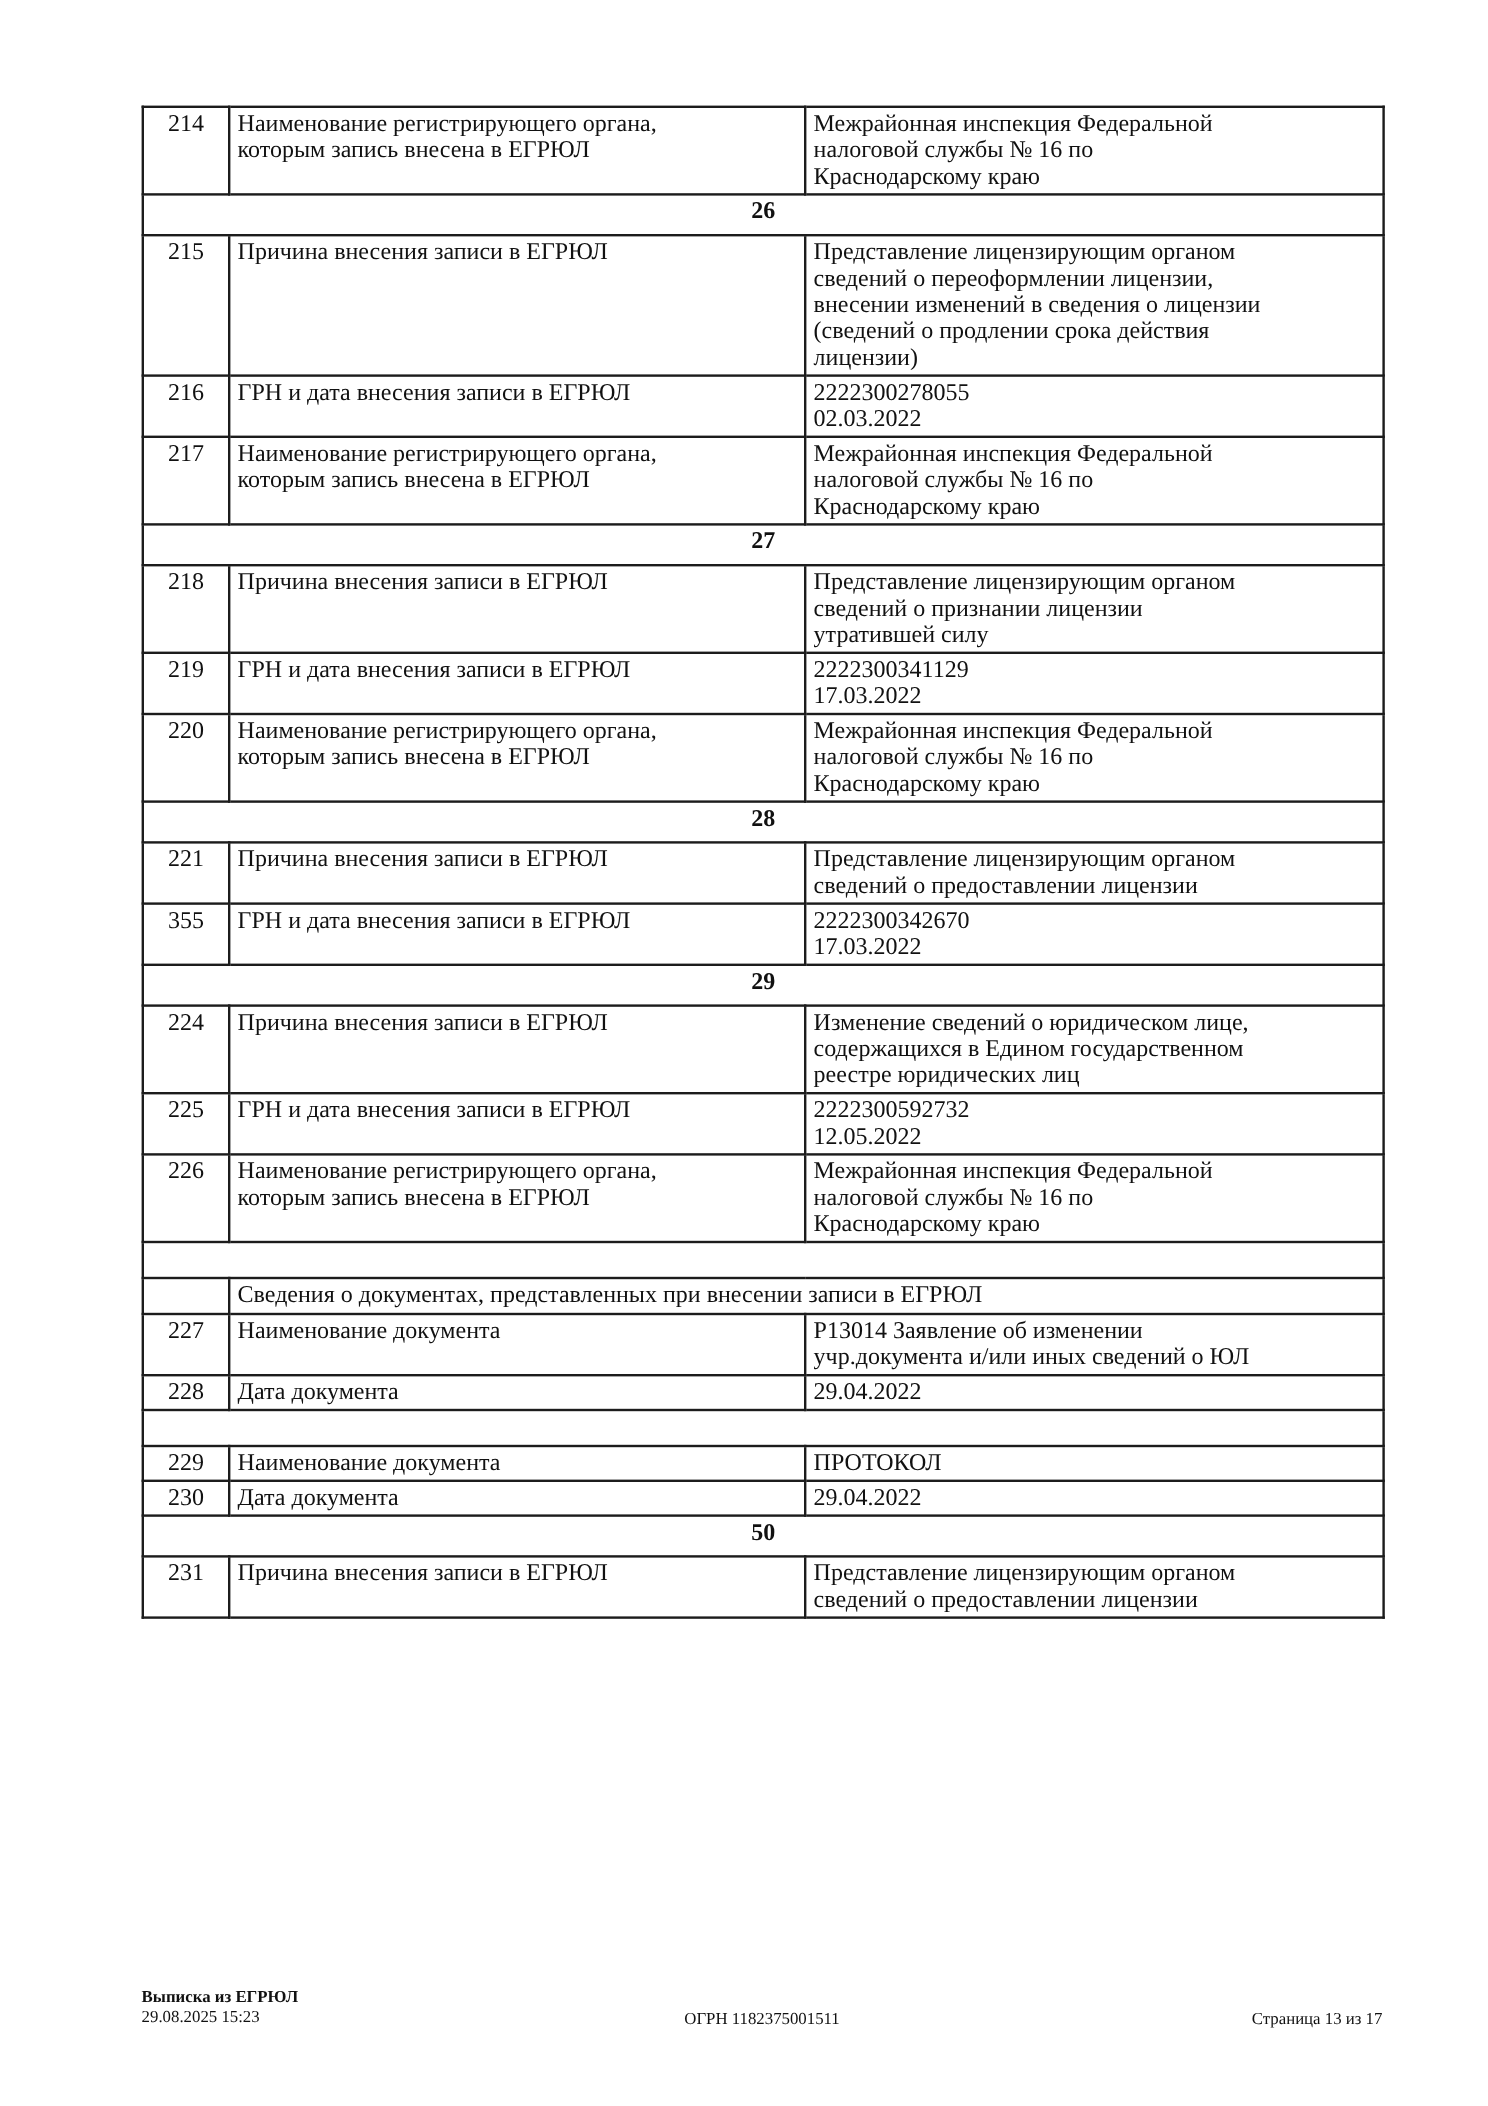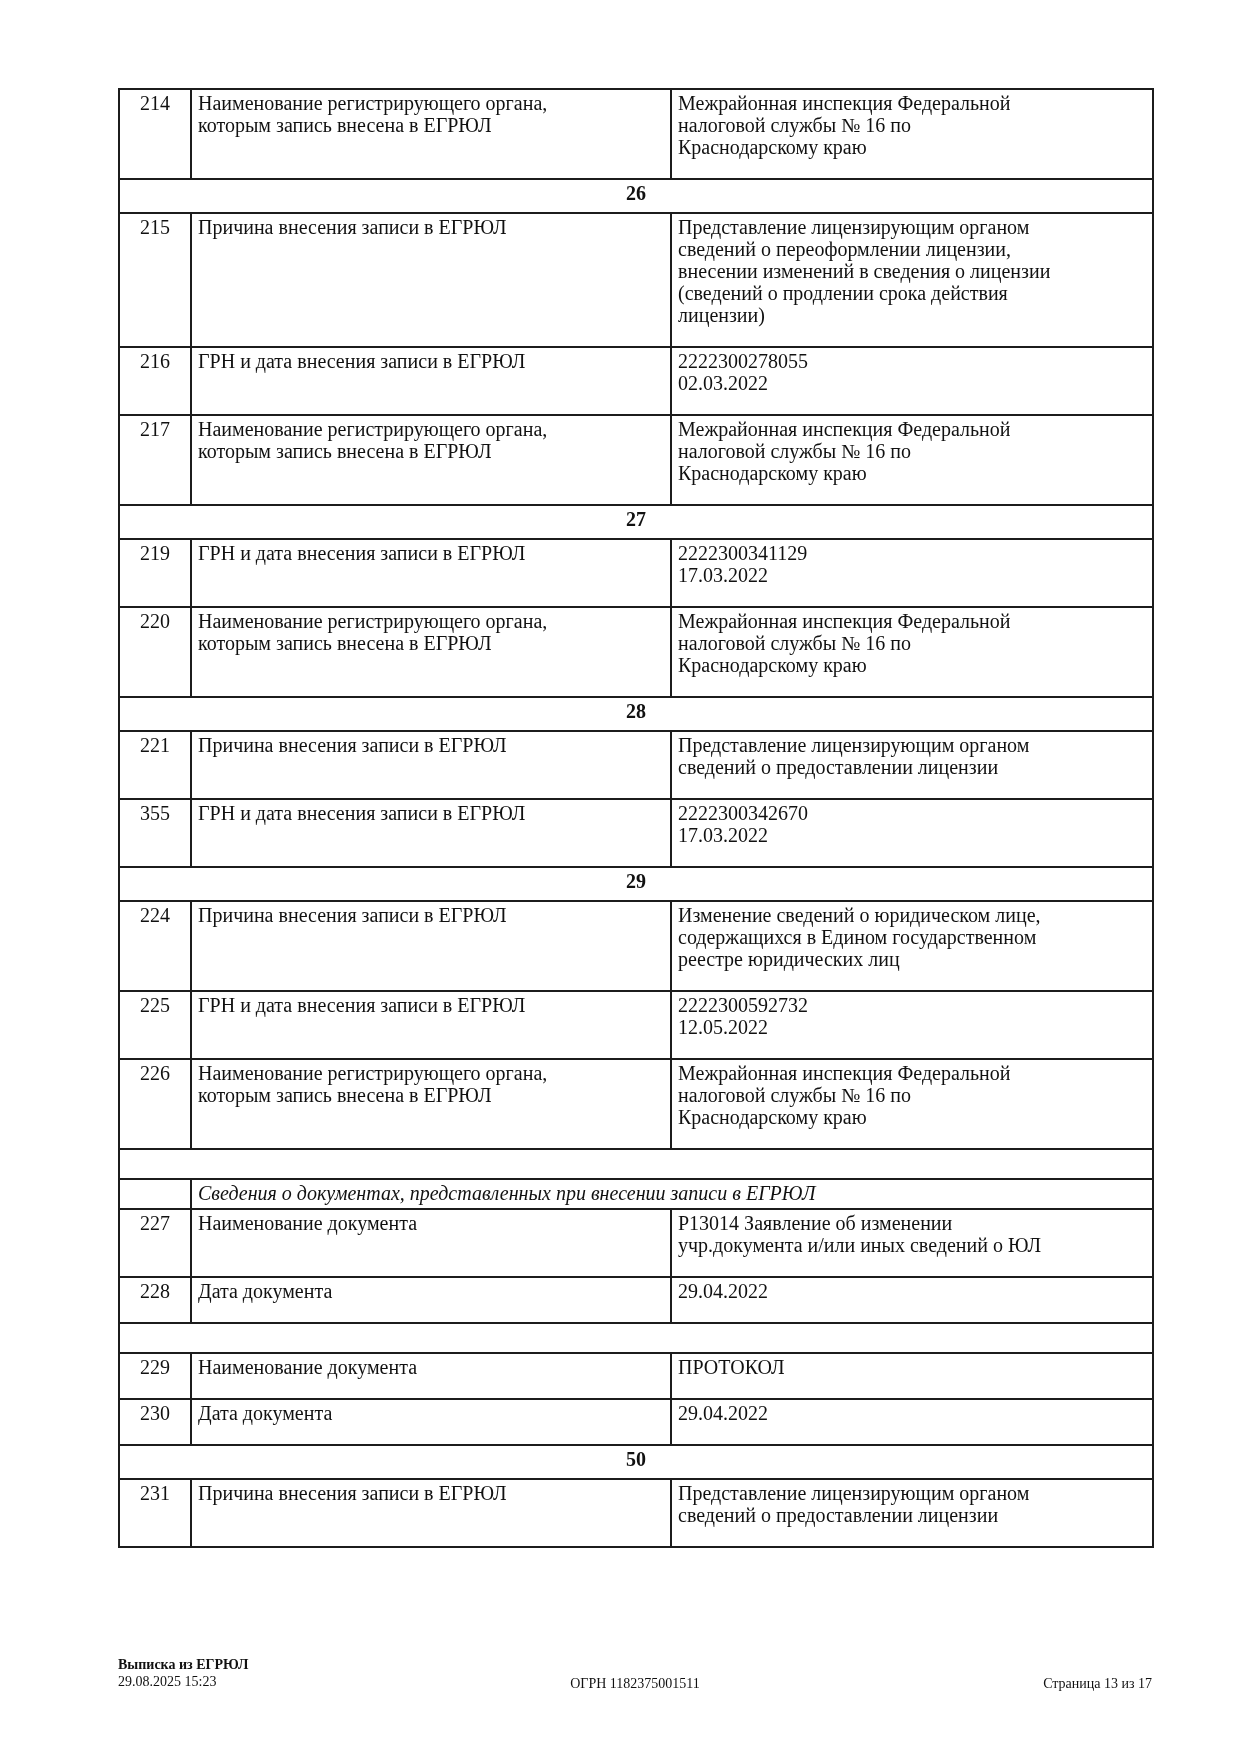--- a/index.html
+++ b/index.html
@@ -27,34 +27,33 @@
   table.egrul td {
     border: 2px solid #1c1c1c;
     vertical-align: top;
     overflow: hidden;
   }
   .td-num {
     text-align: center;
     padding: 2px 2px 3px 2px;
   }
   .td-label, .td-value {
-    padding: 2px 6px 20px 6px;
+    padding: 2px 6px 3px 6px;
     white-space: pre-line;
   }
   .td-section {
     text-align: center;
     font-weight: bold;
     vertical-align: middle;
     height: 28px;
     padding: 2px;
   }
   .td-subheader {
     padding: 2px 6px 4px 6px;
     white-space: pre-line;
-    font-style: italic;
   }
   .td-spacer { height: 26px; }
   .footer {
     position: absolute; left: 118px; top: 1656px;
     width: 1034px; height: 38px;
     font-size: 14px;
     line-height: 17px;
   }
   .footer-left { position: absolute; left: 0; top: 0; }
   .footer-title { font-weight: bold; }
@@ -105,20 +104,27 @@
         <tr>
           <td class="td-num">217</td>
           <td class="td-label">Наименование регистрирующего органа,
 которым запись внесена в ЕГРЮЛ</td>
           <td class="td-value">Межрайонная инспекция Федеральной
 налоговой службы № 16 по
 Краснодарскому краю</td>
         </tr>
         <tr>
           <td class="td-section" colspan="3">27</td>
+        </tr>
+        <tr>
+          <td class="td-num">218</td>
+          <td class="td-label">Причина внесения записи в ЕГРЮЛ</td>
+          <td class="td-value">Представление лицензирующим органом
+сведений о признании лицензии
+утратившей силу</td>
         </tr>
         <tr>
           <td class="td-num">219</td>
           <td class="td-label">ГРН и дата внесения записи в ЕГРЮЛ</td>
           <td class="td-value">2222300341129
 17.03.2022</td>
         </tr>
         <tr>
           <td class="td-num">220</td>
           <td class="td-label">Наименование регистрирующего органа,

